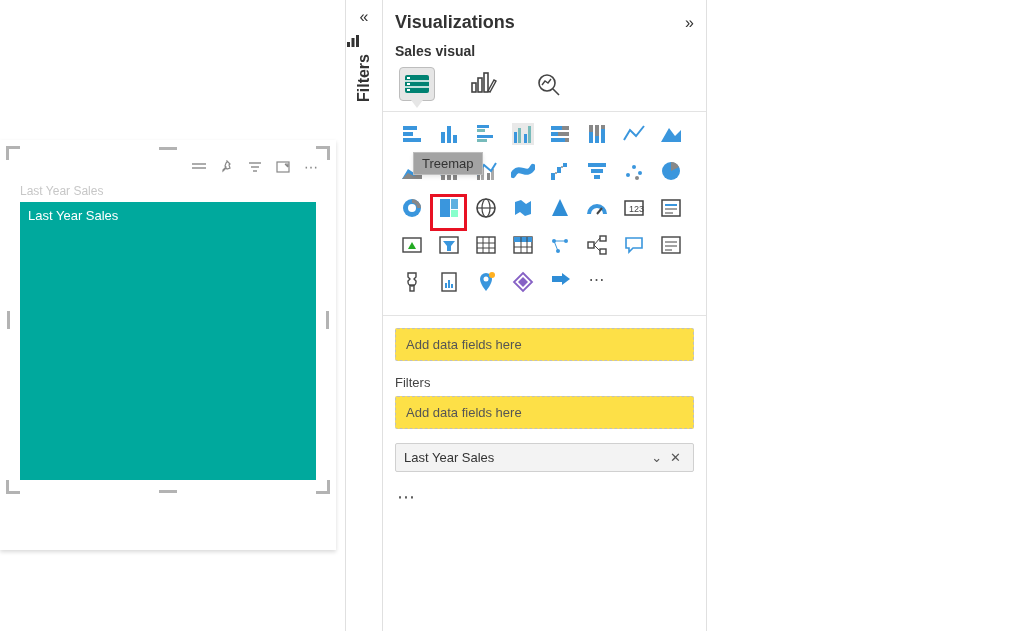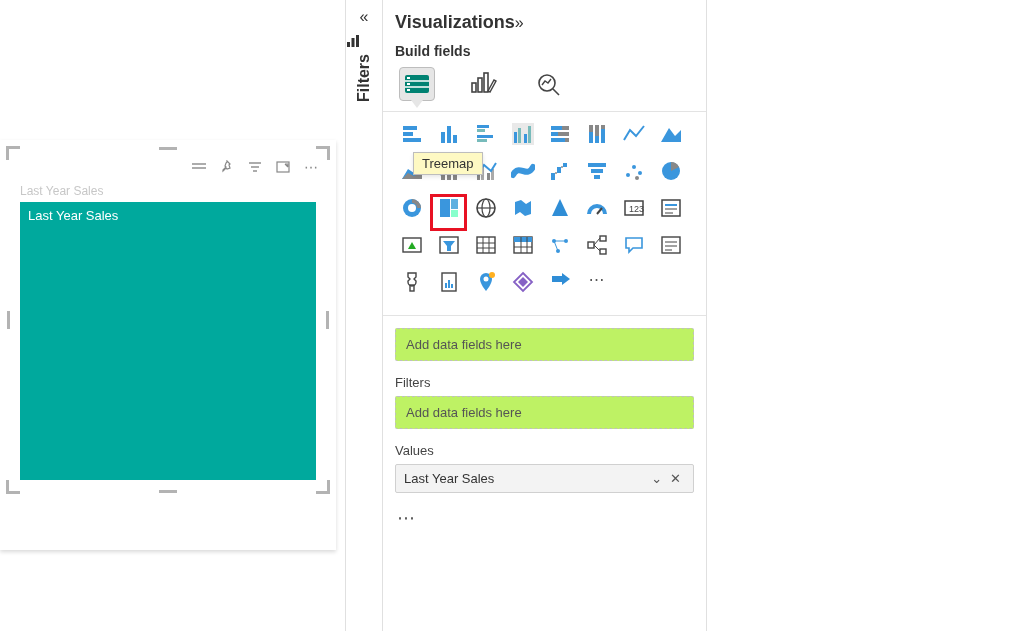--- a/index.html
+++ b/index.html
@@ -118,21 +118,21 @@
     position:absolute;
     left:383px;
     top:0;
     width:324px;
     height:631px;
     border-right:1px solid #e0e0e0;
     background:#fff;
     padding:6px 12px 0 12px;
   }
   .viz-header {
-    display:flex; align-items:center; 
+    display:flex; align-items:center; justify-content:space-between;
     padding:6px 0 4px 0;
   }
   .viz-header h1 { margin:0; font-size:18px; font-weight:700; }
   .viz-subheader {
     font-size:14px; font-weight:700; margin:6px 0 8px 0;
   }
   .build-tabs {
     display:flex; gap:30px; align-items:center;
     padding:0 4px 8px 4px;
   }
@@ -169,42 +169,42 @@
     display:flex;align-items:flex-start;justify-content:center;
     cursor:pointer;
     position:relative;
   }
   .gicon.hot {
     outline:3px solid #E81123;
     outline-offset:-1px;
   }
   .tooltip {
     position:absolute;
-    background:#fef9c3;
+    background:#a3a3a3;
     border:1px solid #bdbdbd;
     padding:3px 8px;
     font-size:13px;
     white-space:nowrap;
     z-index:10;
     box-shadow:0 2px 4px rgba(0,0,0,0.1);
   }
   .gallery-sep { border-top:1px solid #e3e3e3; margin:6px -12px 12px -12px; }
 
   
   .well-label {
     font-size:13px; color:#444; margin:4px 0 6px 0;
   }
   .well-drop {
     border:1px dashed #bfbfbf;
     border-radius:2px;
     padding:8px 10px;
     color:#555;
     font-size:13px;
     margin-bottom:14px;
-    background:#bef264;
+    background:#fde047;
   }
   .well-chip {
     border:1px solid #d0d0d0;
     border-radius:2px;
     background:#f3f3f3;
     padding:6px 8px;
     font-size:13px;
     margin-bottom:14px;
     display:flex; align-items:center;
   }
@@ -281,21 +281,21 @@
       </svg>
   </span>
   <span class="vert-label">Filters</span>
 </div>
 
 <div class="viz-panel">
   <div class="viz-header">
     <h1>Visualizations</h1>
     <span style="font-size:16px;">»</span>
   </div>
-  <div class="viz-subheader">Build fields</div>
+  <div class="viz-subheader">Sales visual</div>
 
   <div class="build-tabs">
     <div class="build-tab active">
       <svg width="28" height="22">
           <rect x="2" y="2" width="24" height="18" rx="2" fill="#008272"></rect>
           <line x1="2" y1="8" x2="26" y2="8" stroke="#fff" stroke-width="1.5"></line>
           <line x1="2" y1="14" x2="26" y2="14" stroke="#fff" stroke-width="1.5"></line>
           <rect x="4" y="4" width="3" height="2" fill="#fff"></rect>
           <rect x="4" y="10" width="3" height="2" fill="#fff"></rect>
           <rect x="4" y="16" width="3" height="2" fill="#fff"></rect>
@@ -593,21 +593,20 @@
     <div class="gicon" style="font-size:16px;color:#555;">⋯</div>
   </div>
 
   <div class="gallery-sep"></div>
 
   <div class="well-drop">Add data fields here</div>
 
   <div class="well-label">Filters</div>
   <div class="well-drop">Add data fields here</div>
 
-  <div class="well-label">Values</div>
   <div class="well-chip">
     <span>Last Year Sales</span>
     <span class="spacer"></span>
     <span class="chev">⌄</span>
     <span class="x">✕</span>
   </div>
 
   <div class="more-dots">⋯</div>
 </div>
 

